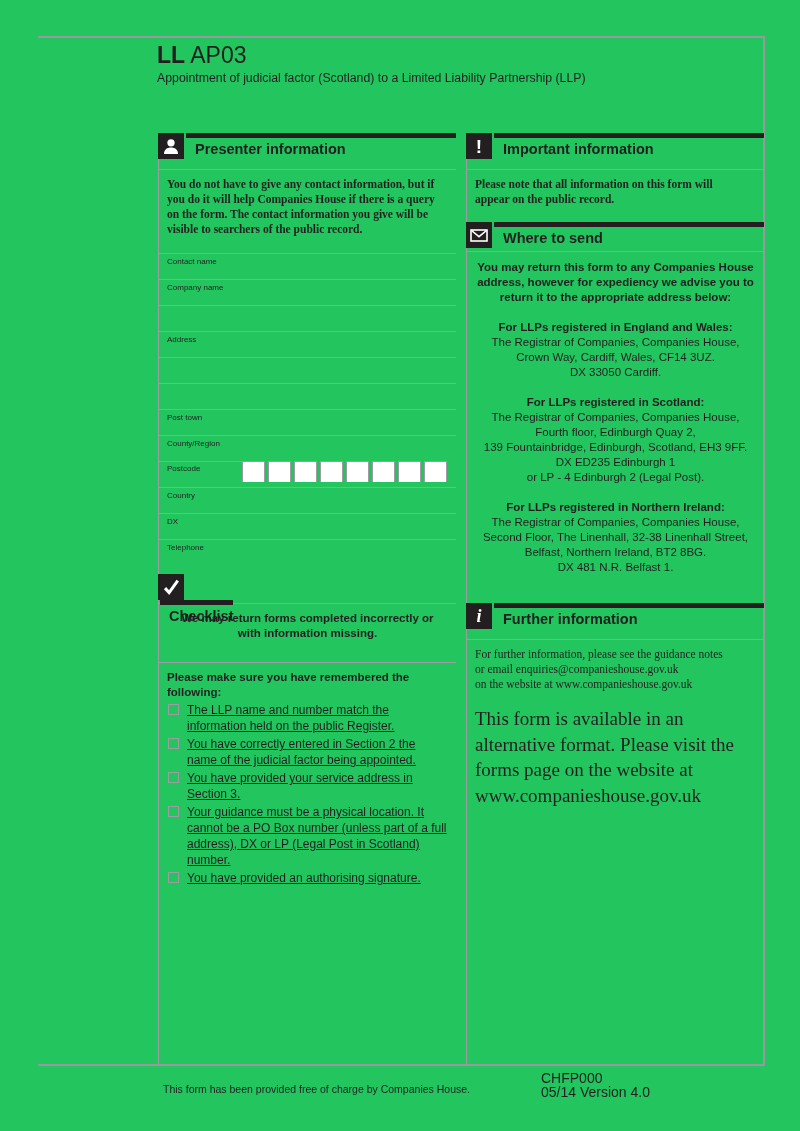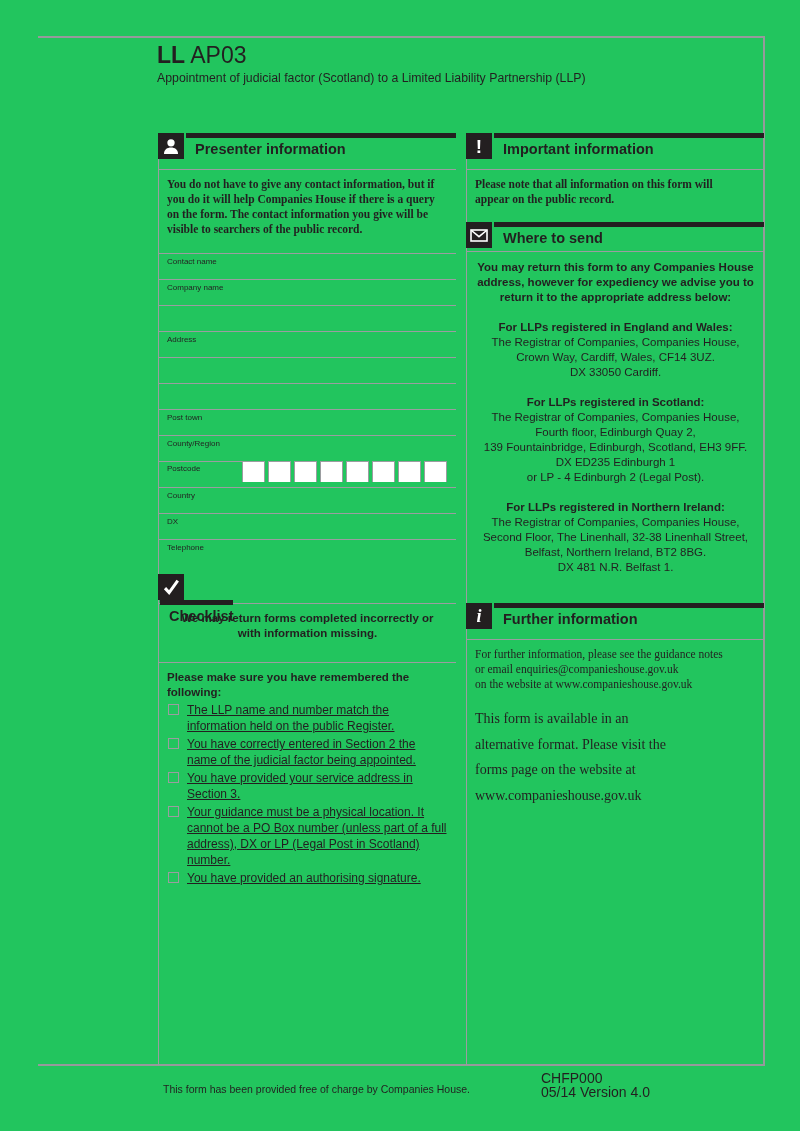--- a/index.html
+++ b/index.html
@@ -46,21 +46,21 @@
                border:1px solid #9b9da0; border-bottom:none; background:#ffffff; }
 
   .check-item { display:flex; margin-top:2px; }
   .cbox { flex:0 0 9px; width:9px; height:9px; border:1px solid #9b9da0; margin:2px 8px 0 1px; }
   .check-text { flex:1; font-size:12px; line-height:16px;text-decoration:underline; }
 
   .region { margin-top:15px; }
   .region-heading { font-weight:700; }
   .tline { min-height:15px; }
 
-  .alt-format { margin-top:14px; font-size:14px; line-height:25.5px; }
+  .alt-format { margin-top:14px; font-size:19px; line-height:25.5px; }
   .alt-format .tline { min-height:25.5px; }
 
   .footer-left  { position:absolute; left:163px; top:1083px; font-size:10.5px; }
   .footer-right { position:absolute; left:541px; top:1071px; font-size:14px; line-height:14px; }
 </style>
 </head>
 <body>
 
 <div class="page">
 

